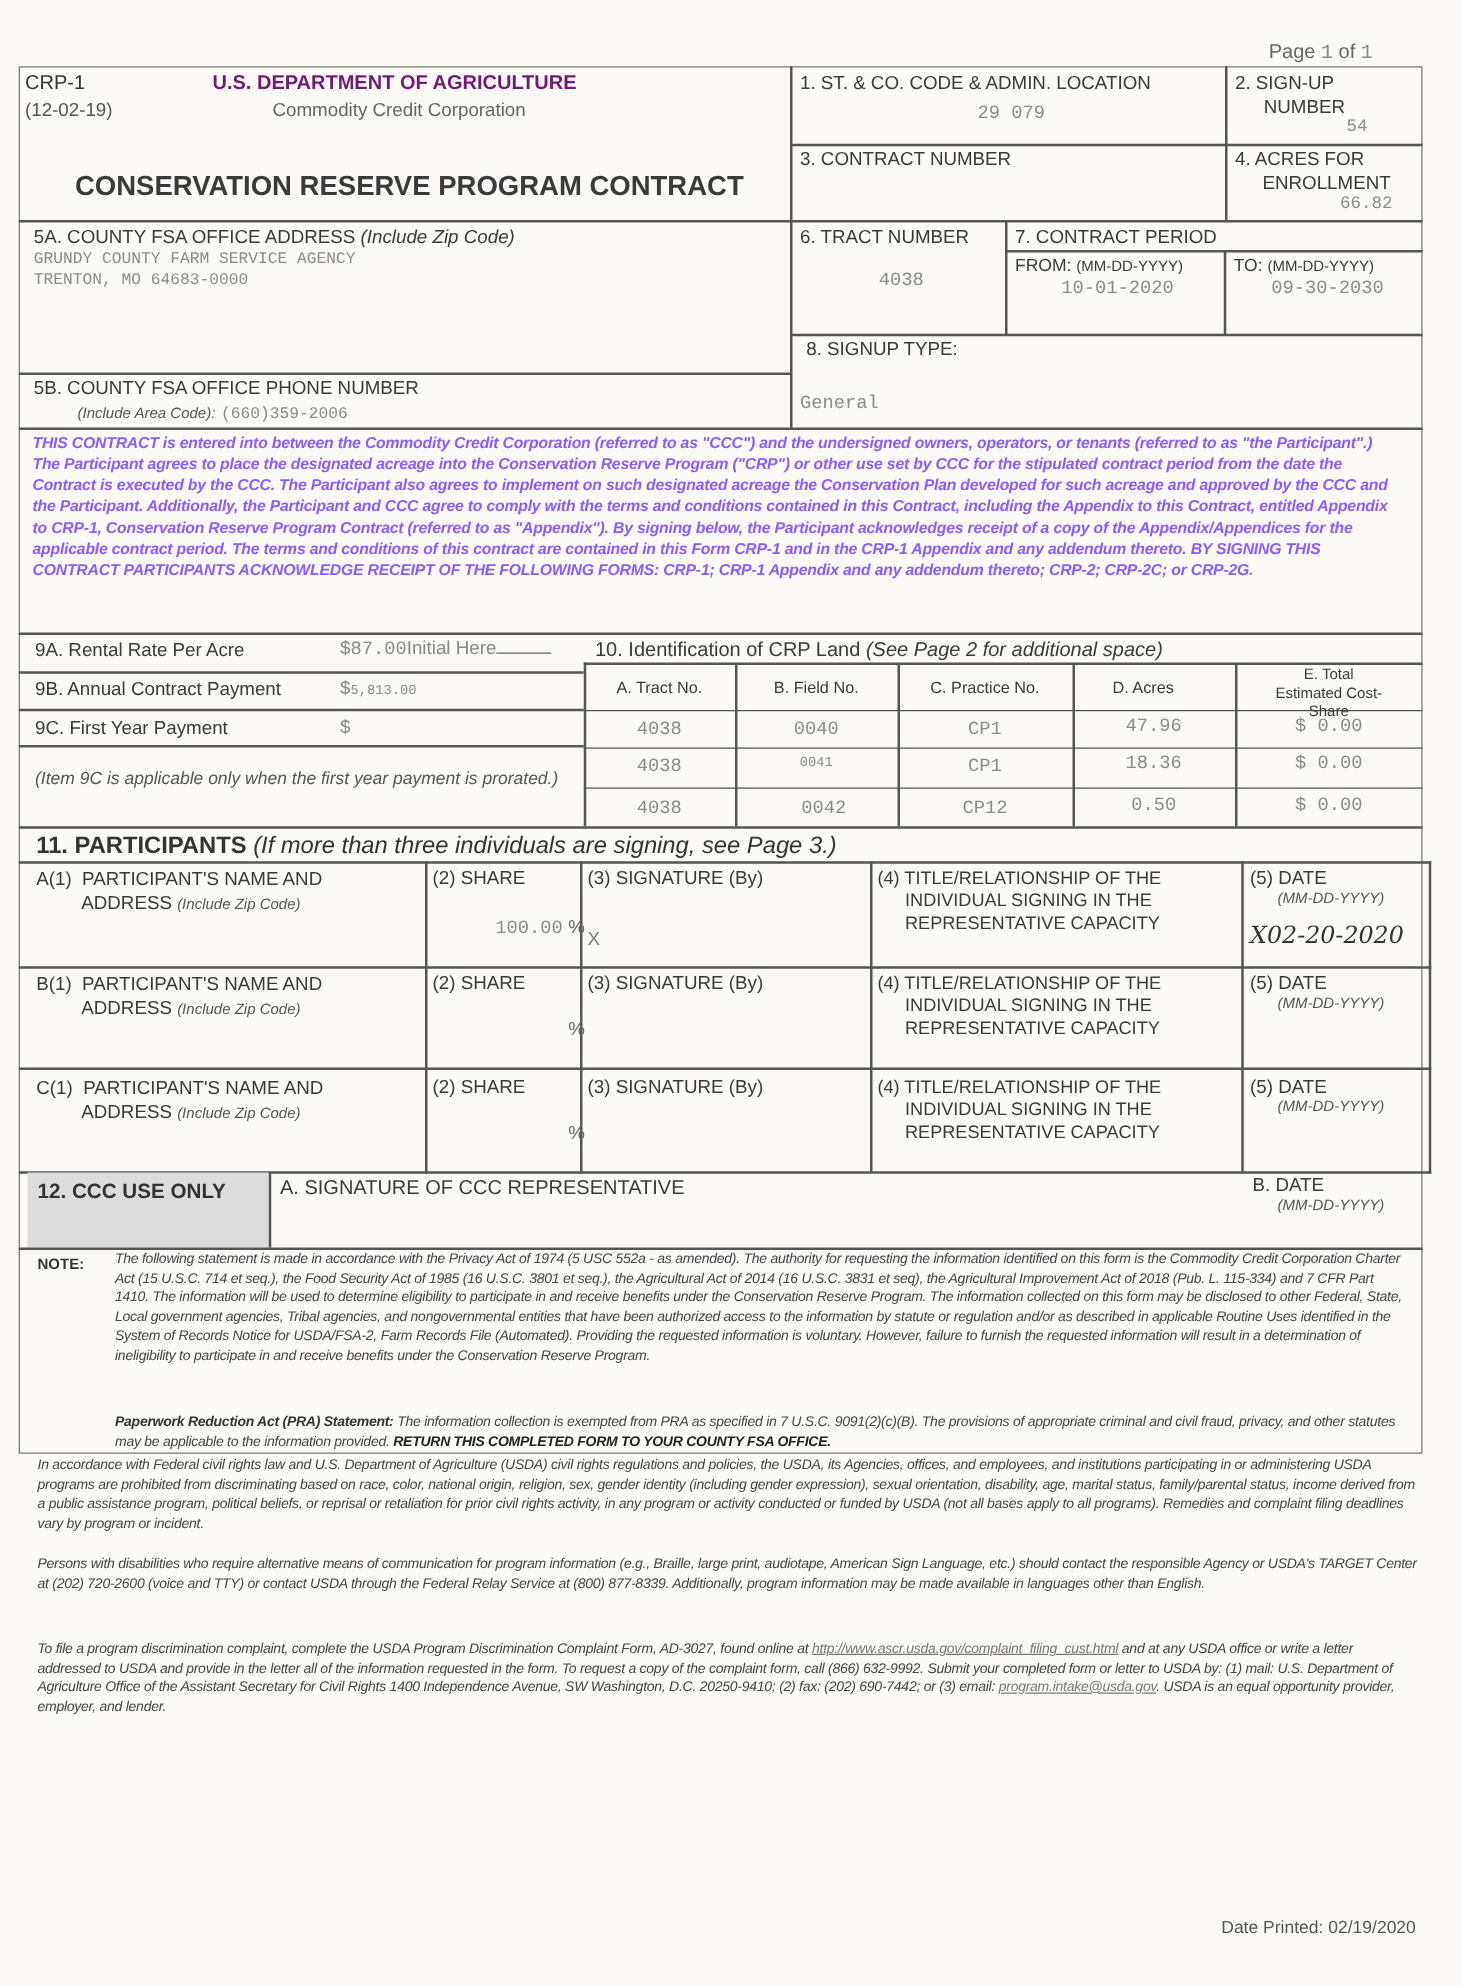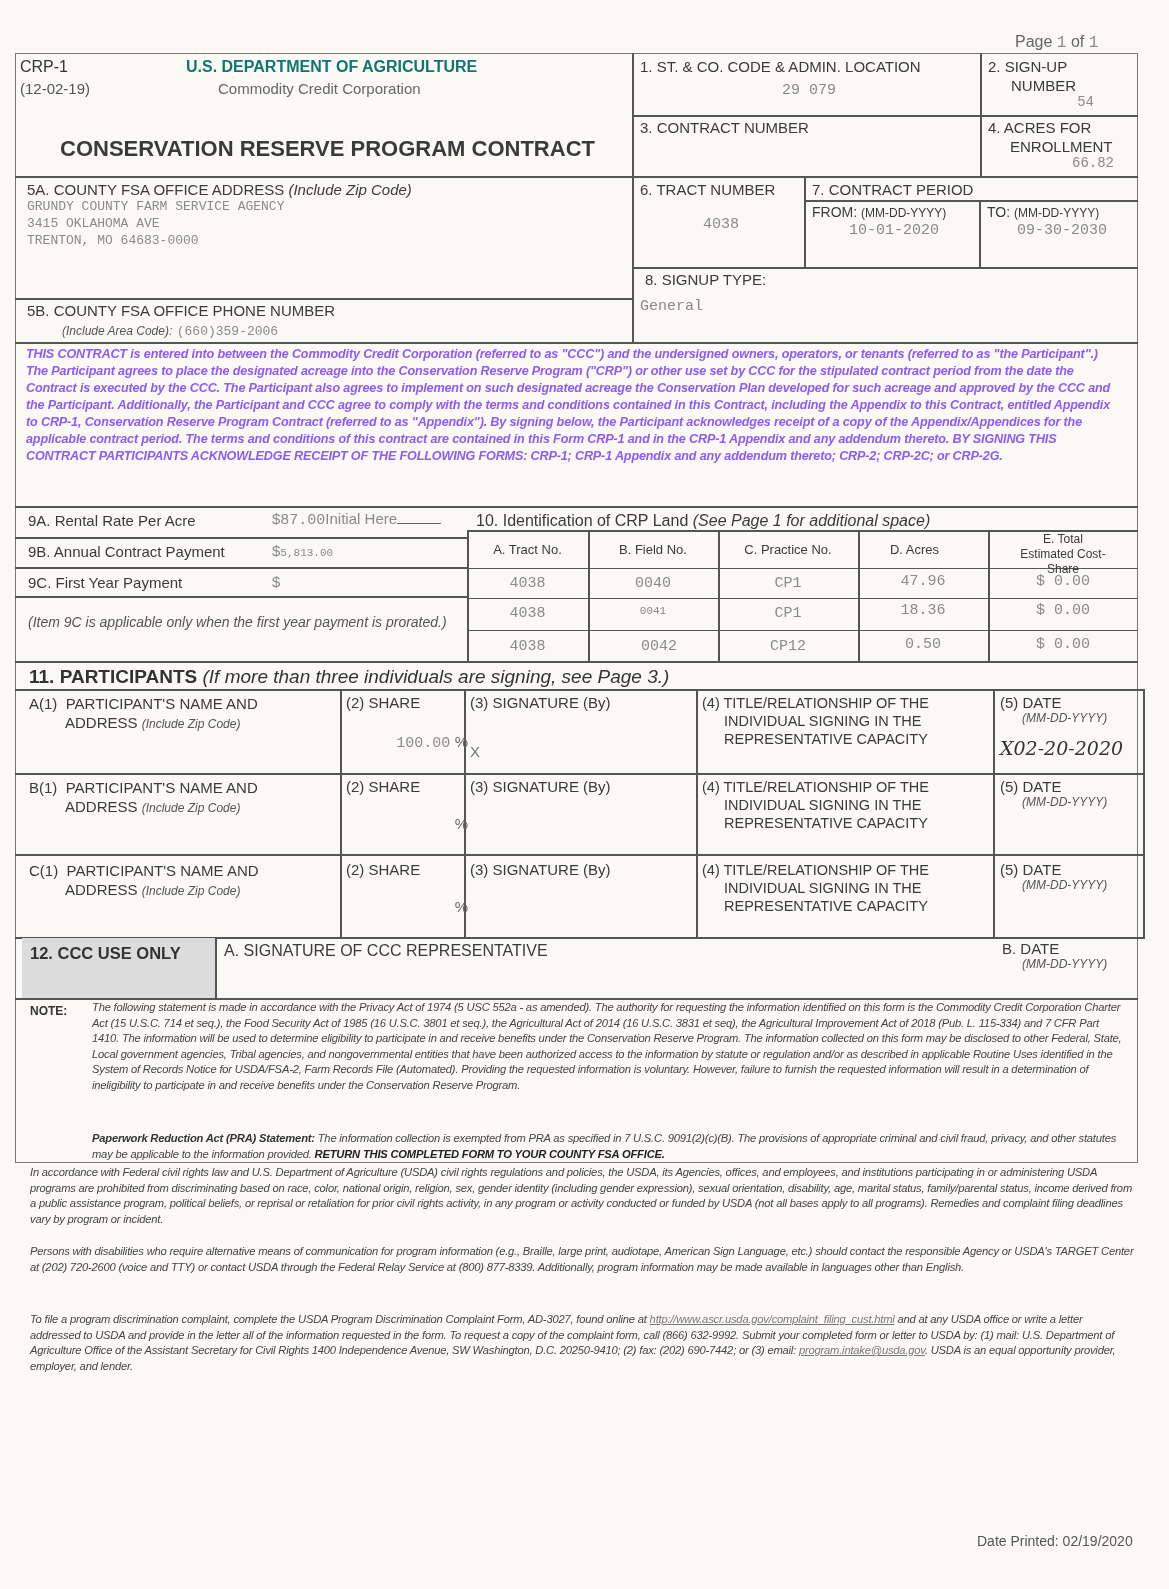--- a/index.html
+++ b/index.html
@@ -28,21 +28,21 @@
   <span class="mono">1</span>
   <span>of</span>
   <span class="mono">1</span>
 </div>
 
 <div class="abs b" style="left:15px; top:53px; width:1123px; height:1110px; border-color:#777;"></div>
 
 <div class="abs" style="left:20px; top:58px; width:612px; height:118px;">
   <div class="abs" style="left:0; top:0; font-size:16px; color:#333;">CRP-1</div>
   <div class="abs" style="left:0; top:22px; font-size:15px; color:#555;">(12-02-19)</div>
-  <div class="abs" style="left:150px; top:0; font-size:16px; font-weight:bold; color:#0f766e;margin-left:16px;">U.S. DEPARTMENT OF AGRICULTURE</div>
+  <div class="abs" style="left:150px; top:0; font-size:16px; font-weight:bold; color:#701a75;">U.S. DEPARTMENT OF AGRICULTURE</div>
   <div class="abs" style="left:198px; top:22px; font-size:15px; color:#666;">Commodity Credit Corporation</div>
   <div class="abs" style="left:40px; top:78px; font-size:22px; font-weight:bold; color:#3a3a3a;">CONSERVATION RESERVE PROGRAM CONTRACT</div>
 </div>
 
 <div class="line" style="left:632px; top:53px; width:1.5px; height:290px;"></div>
 <div class="line" style="left:980px; top:53px; width:1.5px; height:124px;"></div>
 <div class="line" style="left:632px; top:115px; width:506px; height:1.5px;"></div>
 <div class="line" style="left:15px; top:176px; width:1123px; height:1.5px;"></div>
 
 <div class="cell" style="left:640px; top:58px; width:338px; height:56px;">
@@ -60,21 +60,20 @@
 </div>
 <div class="cell" style="left:988px; top:119px; width:146px; height:56px;">
   <div class="lbl">4.  ACRES FOR</div>
   <div class="lbl" style="padding-left:22px; margin-top:2px;">ENROLLMENT</div>
   <div class="mono" style="text-align:right; padding-right:20px; font-size:14px;">66.82</div>
 </div>
 
 <div class="cell" style="left:27px; top:181px; width:600px; height:115px;">
   <div class="lbl"><span>5A.  COUNTY FSA OFFICE ADDRESS</span> <span class="it">(Include Zip Code)</span></div>
   <div class="mono" style="font-size:13px; line-height:17px;">GRUNDY COUNTY FARM SERVICE AGENCY</div>
-  <div class="mono" style="font-size:13px; line-height:17px;">3415 OKLAHOMA AVE</div>
   <div class="mono" style="font-size:13px; line-height:17px;">TRENTON, MO 64683-0000</div>
 </div>
 <div class="line" style="left:15px; top:298px; width:617px; height:1.5px;"></div>
 <div class="cell" style="left:27px; top:302px; width:600px; height:40px;">
   <div class="lbl">5B.   COUNTY FSA OFFICE PHONE NUMBER</div>
   <div style="padding-left:35px; margin-top:2px;"><span class="small">(Include Area Code):</span> <span class="mono" style="font-size:13px;">(660)359-2006</span></div>
 </div>
 
 <div class="line" style="left:804px; top:176px; width:1.5px; height:92px;"></div>
 <div class="line" style="left:804px; top:200px; width:334px; height:1.5px;"></div>
@@ -91,21 +90,21 @@
 <div class="cell" style="left:812px; top:204px; width:164px; height:60px;">
   <div style="font-size:14px;"><span>FROM:</span> <span style="font-size:12px;">(MM-DD-YYYY)</span></div>
   <div class="mono ctr" style="font-size:15px; margin-top:2px;">10-01-2020</div>
 </div>
 <div class="cell" style="left:987px; top:204px; width:150px; height:60px;">
   <div style="font-size:14px;"><span>TO:</span> <span style="font-size:12px;">(MM-DD-YYYY)</span></div>
   <div class="mono ctr" style="font-size:15px; margin-top:2px;">09-30-2030</div>
 </div>
 <div class="cell" style="left:640px; top:271px; width:490px; height:70px;">
   <div class="lbl" style="padding-left:5px;">8. SIGNUP TYPE:</div>
-  <div class="mono" style="font-size:15px; margin-top:10px;">General</div>
+  <div class="mono" style="font-size:15px; margin-top:26px;">General</div>
 </div>
 
 <div class="line" style="left:15px; top:342px; width:1123px; height:1.5px;"></div>
 
 <div class="abs paragraph" style="left:26px; top:346px; width:1095px; font-weight:bold; color:#8b5cf6;">
   <span>THIS CONTRACT</span><span> is entered into between the Commodity Credit Corporation (referred to as "CCC") and the undersigned owners, operators, or tenants (referred to as "the Participant".)  The Participant agrees to place the designated acreage into the Conservation Reserve Program ("CRP") or other use set by CCC for the stipulated contract period from the date the Contract is executed by the CCC.  The Participant also agrees to implement on such designated acreage the Conservation Plan developed for such acreage and approved by the CCC and the Participant.  Additionally, the Participant and CCC agree to comply with the terms and conditions contained in this Contract, including the Appendix to this Contract, entitled Appendix to CRP-1, Conservation Reserve Program Contract (referred to as "Appendix").  By signing below, the Participant acknowledges receipt of a copy of the Appendix/Appendices for the applicable contract period.  The terms and conditions of this contract are contained in this Form CRP-1 and in the CRP-1 Appendix and any addendum thereto.  </span><span style="font-weight:bold;">BY SIGNING THIS CONTRACT PARTICIPANTS ACKNOWLEDGE RECEIPT OF THE FOLLOWING FORMS: CRP-1; CRP-1 Appendix and any addendum thereto; CRP-2; CRP-2C; or CRP-2G.</span>
 </div>
 
 <div class="line" style="left:15px; top:506px; width:1123px; height:1.5px;"></div>
 
@@ -122,21 +121,21 @@
 <div class="cell" style="left:272px; top:542px;">
   <span style="color:#888; font-size:15px;">$</span><span class="mono" style="font-size:11px;">5,813.00</span>
 </div>
 <div class="cell lbl" style="left:28px; top:574px;">9C.  First Year Payment</div>
 <div class="cell" style="left:272px; top:573px;">
   <span style="color:#888; font-size:15px;">$</span><span class="mono"></span>
 </div>
 <div class="cell" style="left:28px; top:613px; width:430px; font-size:14px; font-style:italic; color:#555; line-height:18px;">(Item 9C is applicable only when the first year payment is prorated.)</div>
 
 <div class="cell lbl" style="left:476px; top:512px; font-size:16px;">
-  <span>10.  Identification of CRP Land</span> <span class="it">(See Page 1 for additional space)</span>
+  <span>10.  Identification of CRP Land</span> <span class="it">(See Page 2 for additional space)</span>
 </div>
 <div class="line" style="left:467px; top:530px; width:671px; height:1.5px;"></div>
 
 <div id="crp-table" class="abs" style="left:467px; top:531px; width:671px; height:130px;">
   <div class="abs" style="left:0; top:0; width:671px; height:38px; border-bottom:1.5px solid #555; box-sizing:border-box;">
     <div class="cell ctr" style="left:0; width:121px; top:11px; font-size:13px;">A.  Tract No.</div>
     <div class="cell ctr" style="left:121px; width:130px; top:11px; font-size:13px;">B.  Field No.</div>
     <div class="cell ctr" style="left:251px; width:140px; top:11px; font-size:13px;">C.  Practice No.</div>
     <div class="cell ctr" style="left:391px; width:113px; top:11px; font-size:13px;">D. Acres</div>
     <div class="cell ctr" style="left:521px; width:150px; top:1px; font-size:12px; line-height:15px; padding:0 30px;">E. Total Estimated Cost-Share</div>

